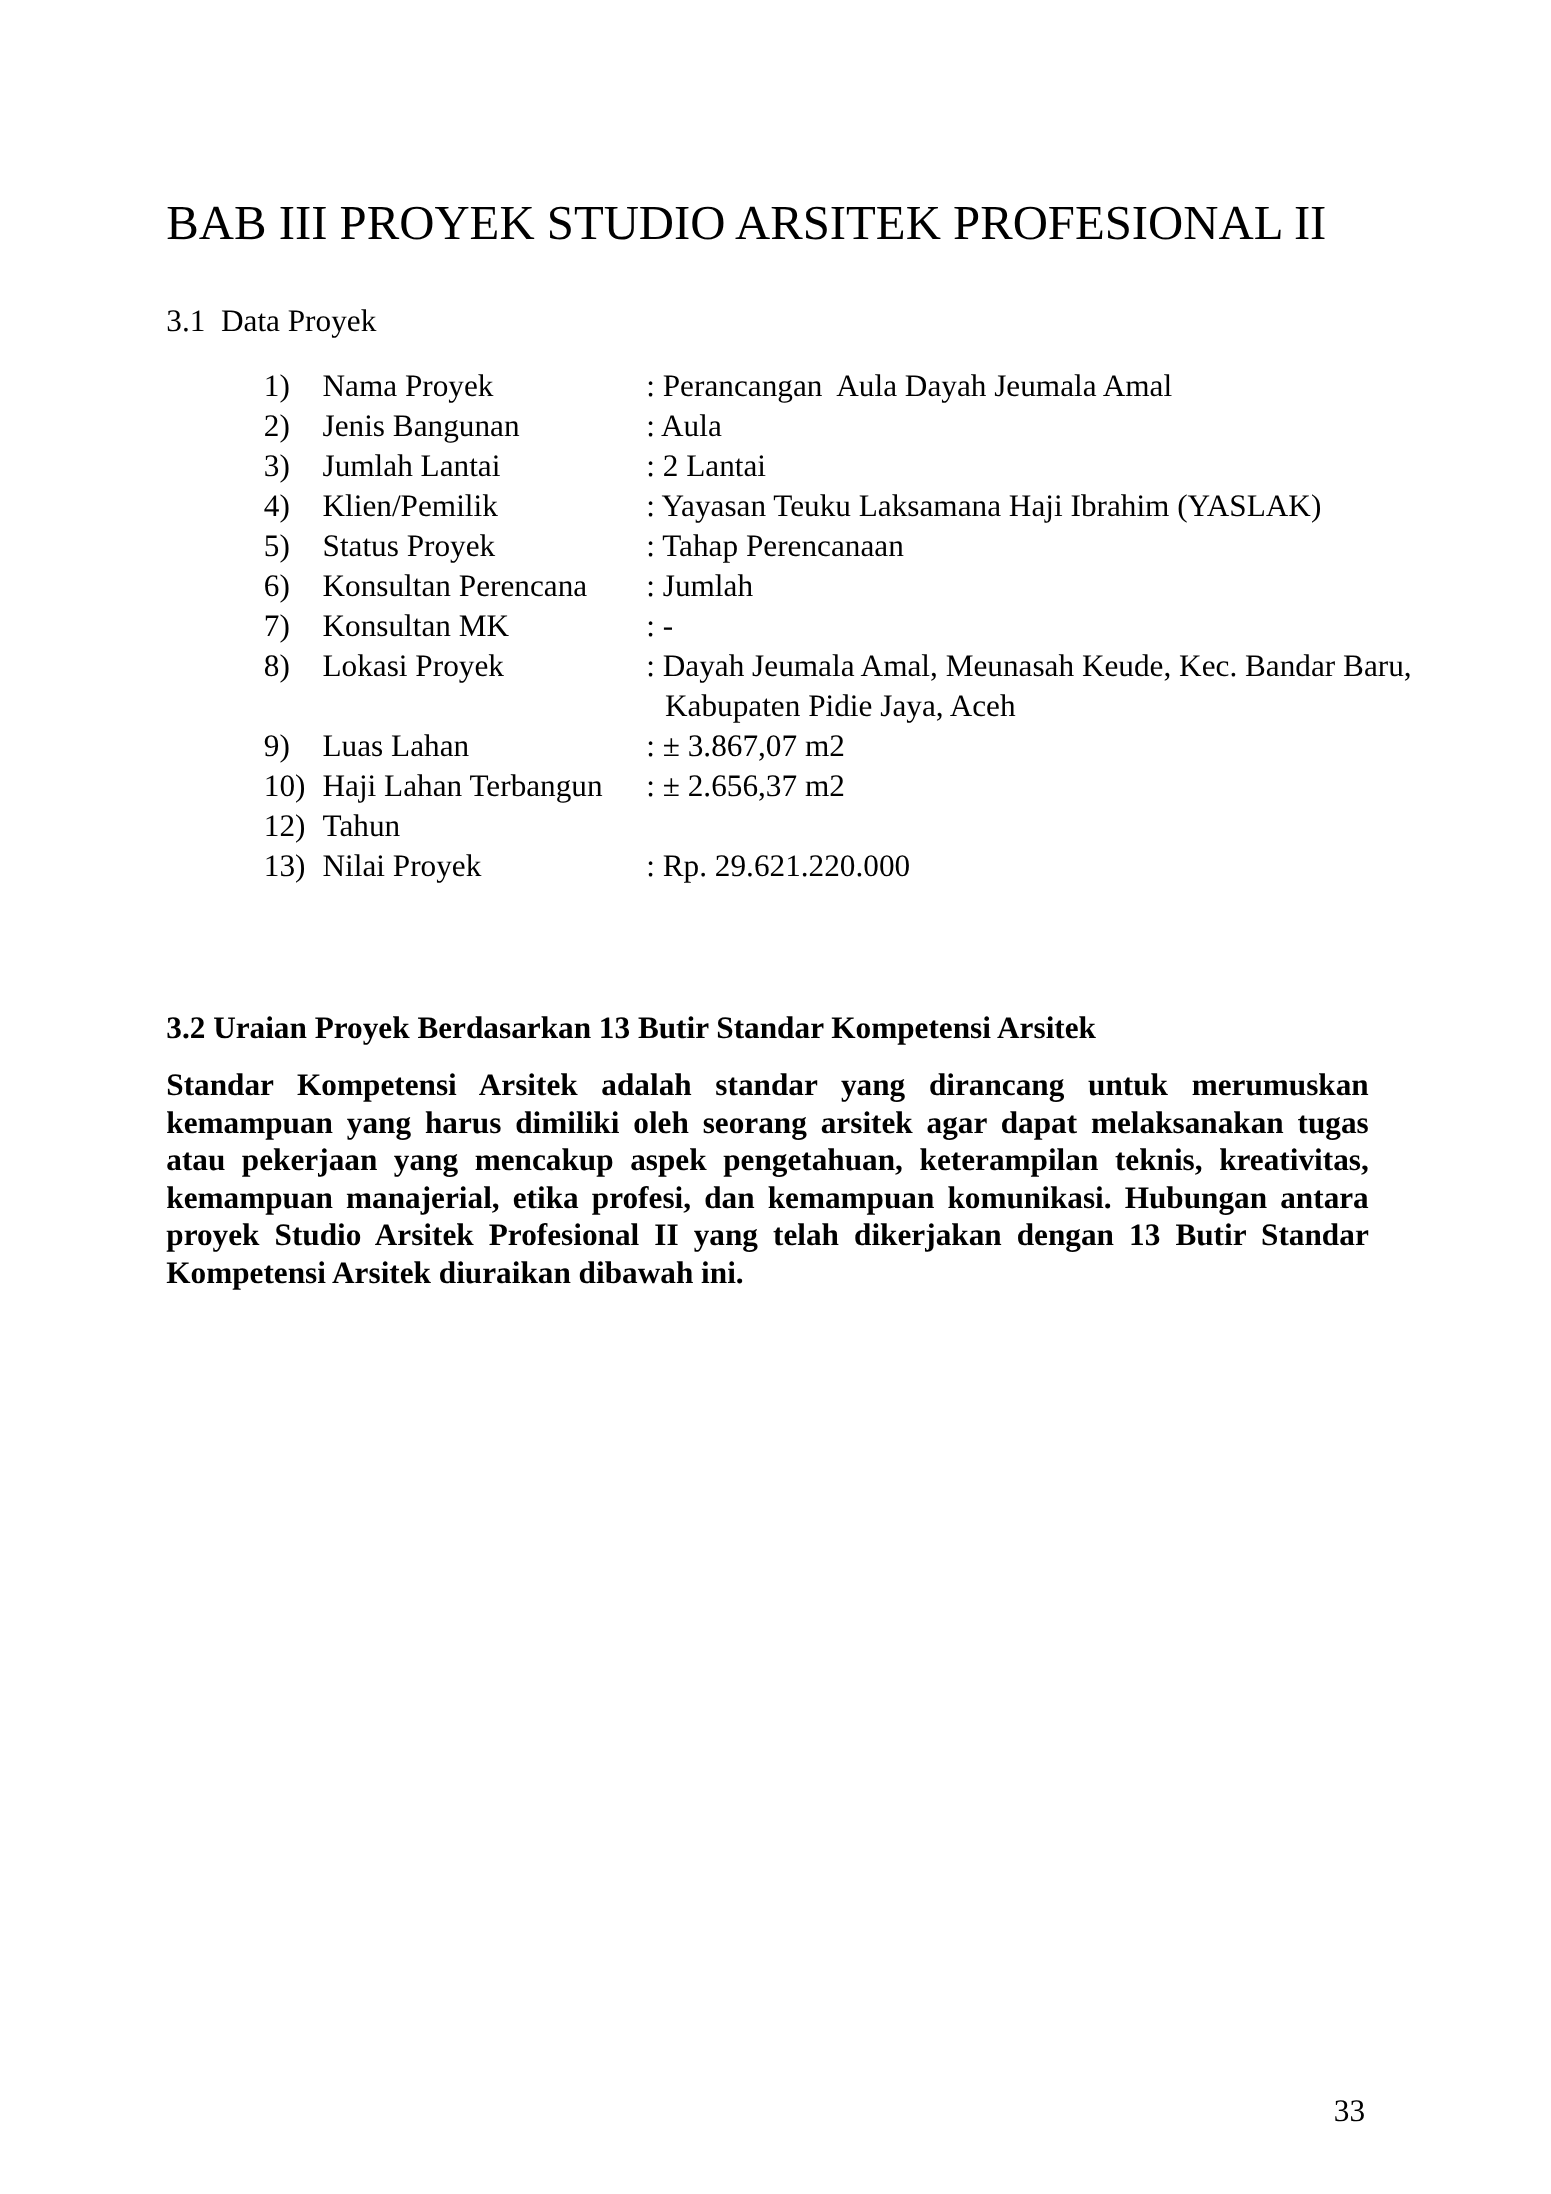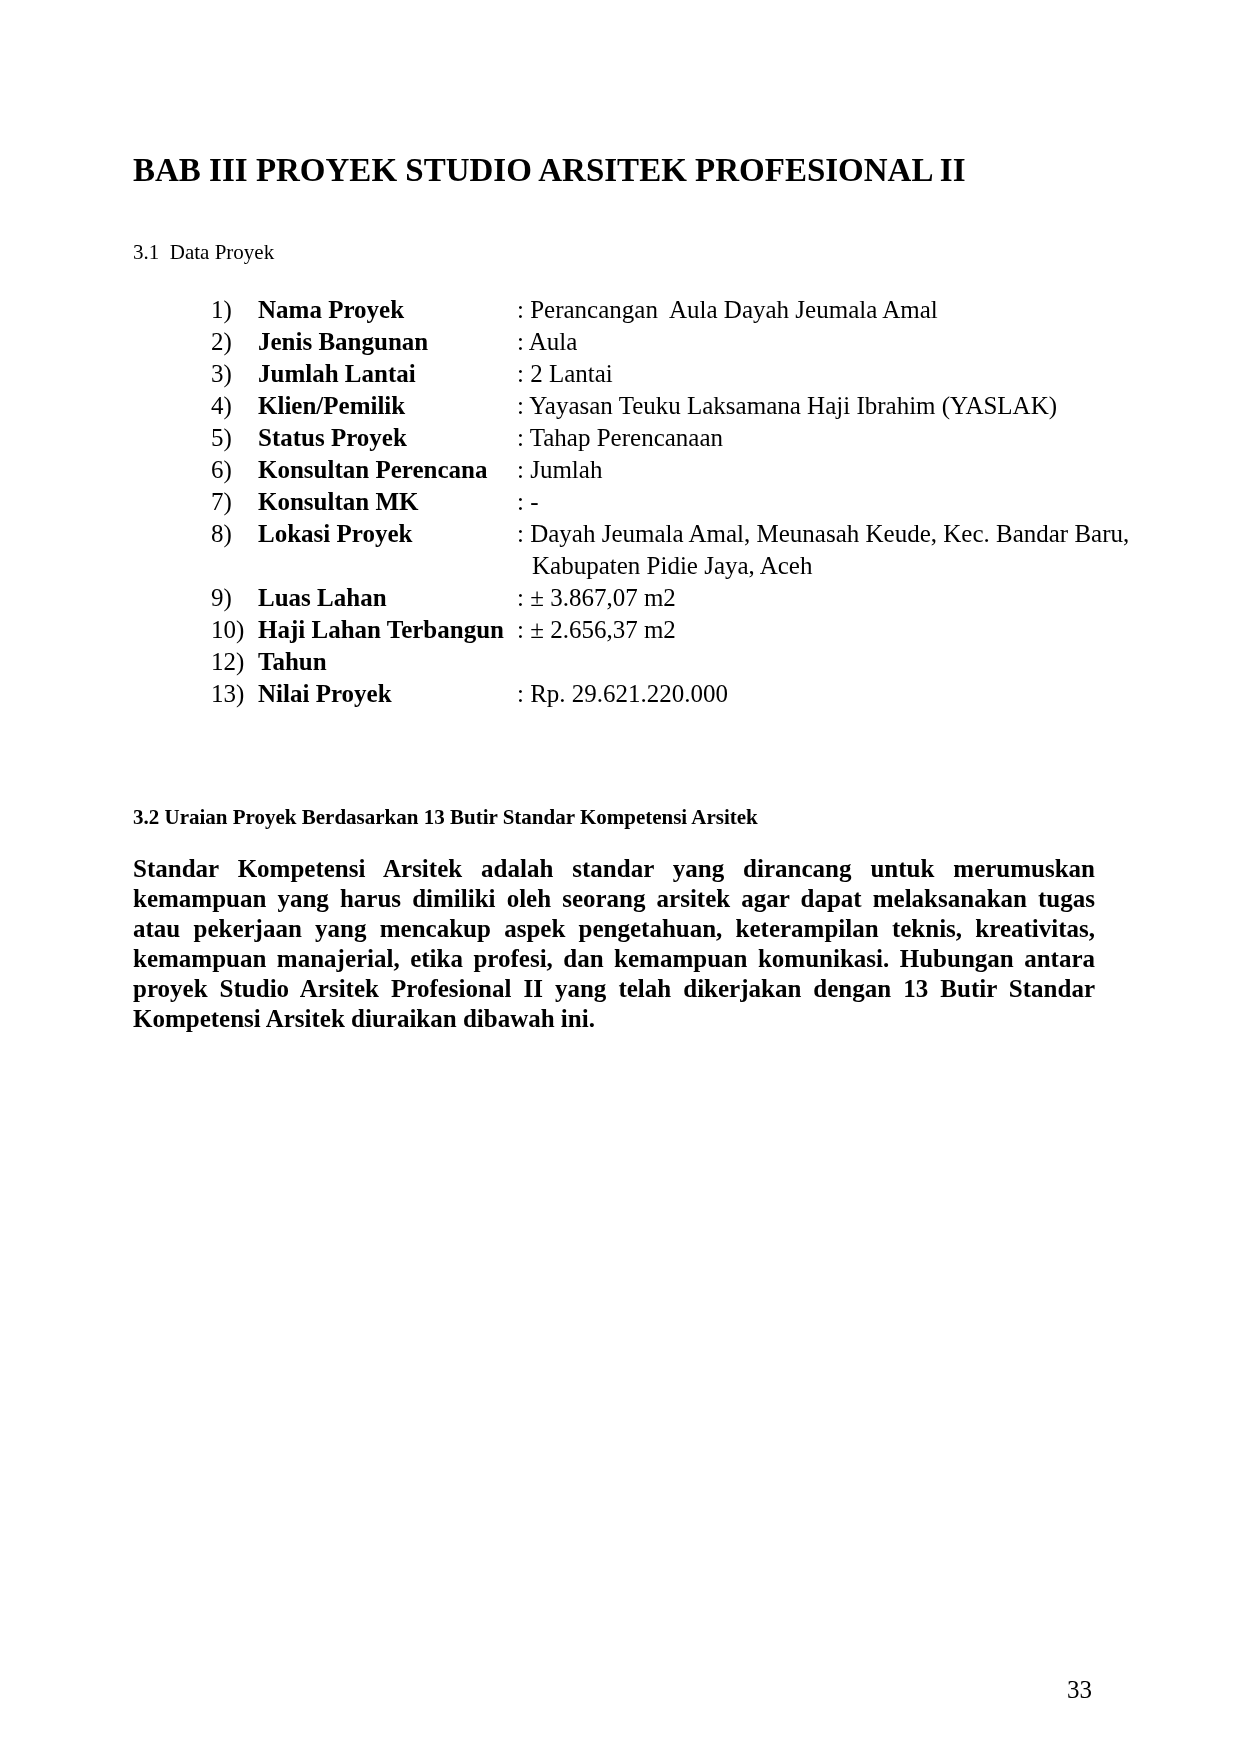--- a/index.html
+++ b/index.html
@@ -13,28 +13,28 @@
     height: 1755px;
     background: #ffffff;
     color: #000000;
     font-family: "Liberation Serif", "DejaVu Serif", serif;
     overflow: hidden;
   }
   .chapter-title {
     position: absolute;
     left: 133px;
     top: 130px;
-    font-size: 33px;
-    font-weight: bold;
+    font-size: 39px;
+    font-weight: normal;
     white-space: pre-wrap;
   }
   .section-heading {
     position: absolute;
     left: 133px;
-    font-size: 21px;
+    font-size: 25px;
     font-weight: normal;
     white-space: pre-wrap;
   }
   .heading-3-1 { top: 223px; }
   .heading-3-2 { top: 788px; font-weight: bold; }
   .data-list {
     position: absolute;
     left: 211px;
     top: 294px;
     width: 950px;
@@ -45,21 +45,20 @@
     display: flex;
     align-items: flex-start;
   }
   .item-number {
     flex: 0 0 47px;
     white-space: pre;
   }
   .item-label {
     flex: 0 0 259px;
     white-space: pre;
-    font-weight: bold;
   }
   .item-value {
     flex: 1 1 auto;
     max-width: 644px;
     white-space: pre-wrap;
     padding-left: 15px;
     text-indent: -15px;
   }
   .body-paragraph {
     position: absolute;

